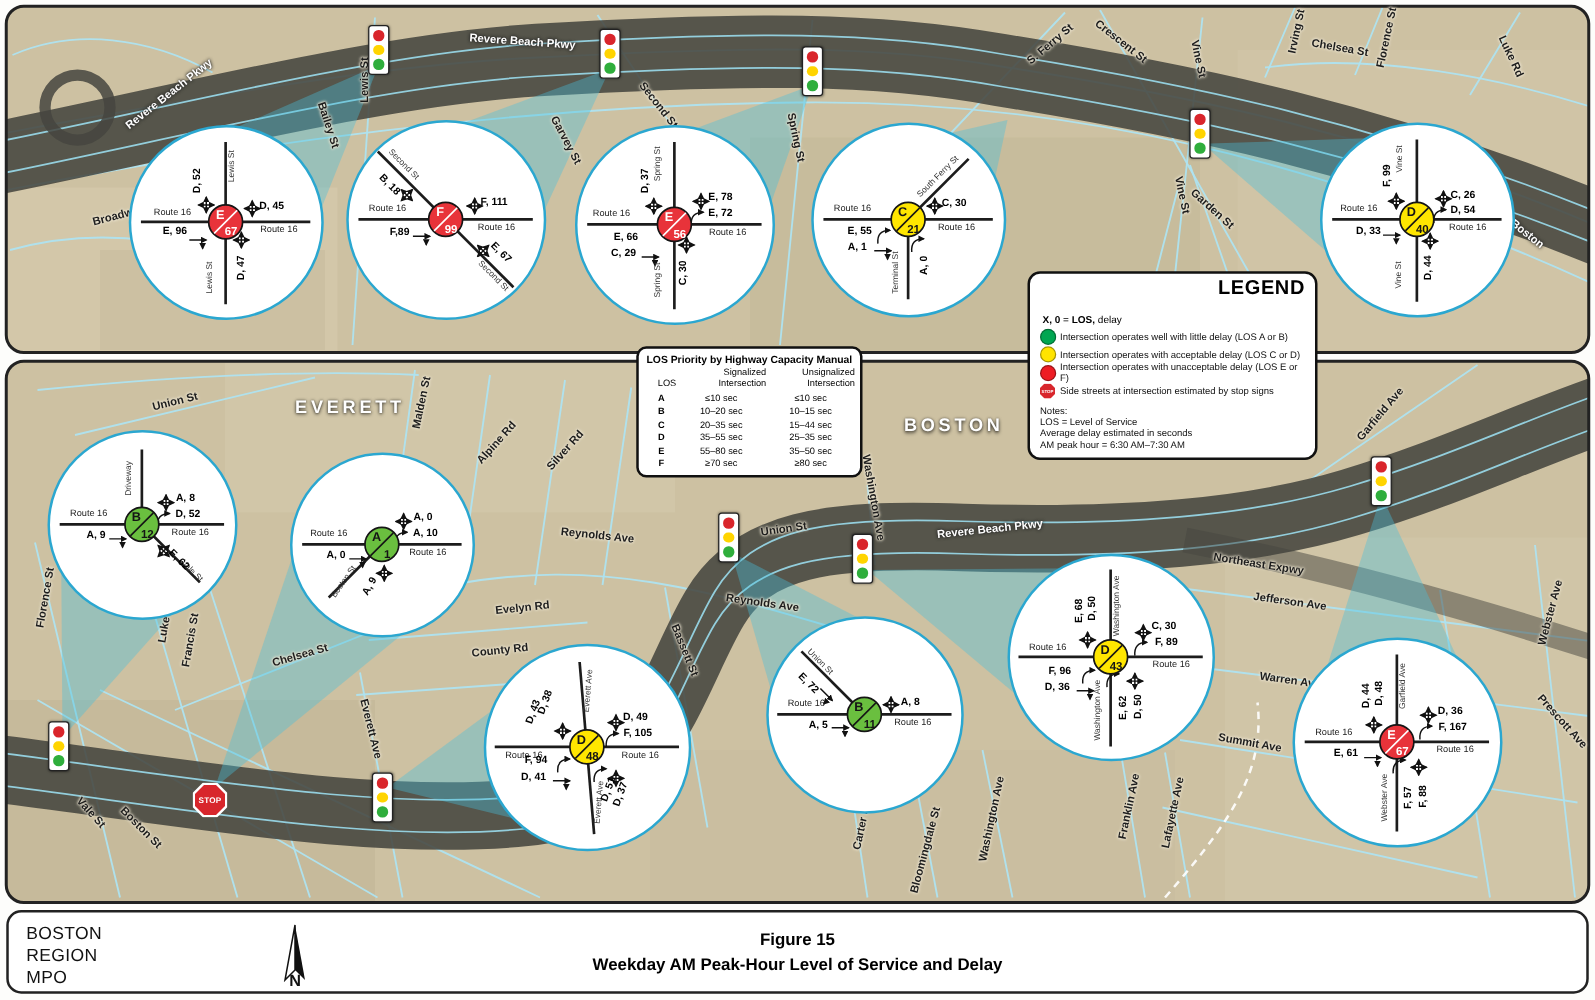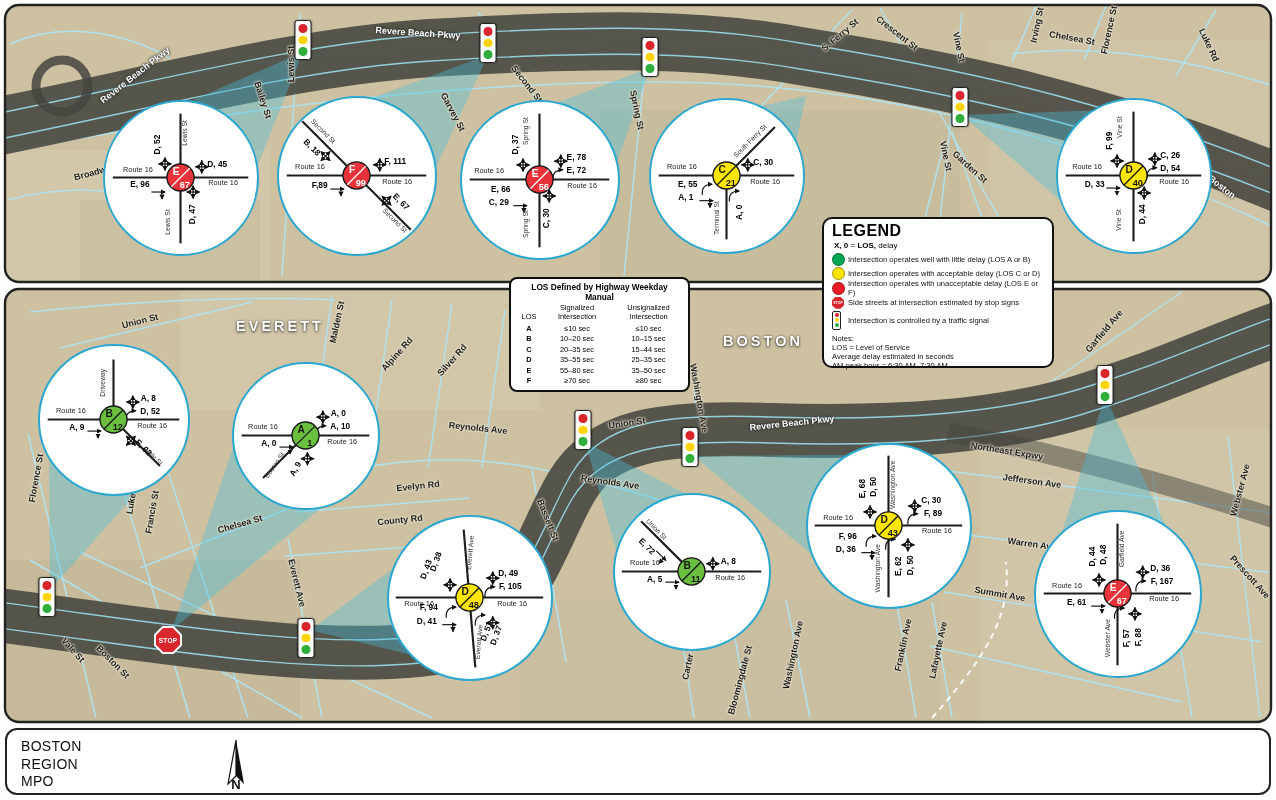--- a/index.html
+++ b/index.html
@@ -29,39 +29,39 @@
            box-sizing:border-box;}
   .callout svg{display:block;}
   .ct-street{font-size:7px;fill:#333;}
   .ct-route{font-size:7.6px;fill:#222;}
   .ct-los{font-size:8.6px;font-weight:bold;}
   .ct-bl{font-size:10.5px;font-weight:bold;}
   .ct-bd{font-size:9.5px;font-weight:bold;}
   
   .legend{position:absolute;left:822px;top:217px;width:232px;height:151px;background:#fff;border:2px solid #111;
           border-radius:10px;z-index:20;padding:3px 8px 4px 8px;box-sizing:border-box;}
-  .lg-title{text-align:left;font-weight:bold;font-size:16px;letter-spacing:.5px;}
-  .lg-key{font-size:8px;margin:1px 0 2px 2px;}
+  .lg-title{text-align:right;font-weight:bold;font-size:16px;letter-spacing:.5px;}
+  .lg-key{font-size:8px;margin:11px 0 2px 2px;}
   .lg-row{display:flex;align-items:center;height:14.5px;}
   .lg-ic{width:16px;display:flex;justify-content:flex-start;align-items:center;flex:0 0 16px;}
   .lg-dot{width:11px;height:11px;border-radius:50%;display:block;border:.5px solid rgba(0,0,0,.35);}
   .lg-stop{width:12px;height:12px;clip-path:polygon(30% 0,70% 0,100% 30%,100% 70%,70% 100%,30% 100%,0 70%,0 30%);
            background:#d8262c;color:#fff;font:bold 3.5px "Liberation Sans",sans-serif;display:flex;
            align-items:center;justify-content:center;}
   .lg-sig{width:7px;height:17px;background:#fff;border:1px solid #222;border-radius:2px;display:flex;
           flex-direction:column;align-items:center;justify-content:space-evenly;}
   .lg-sig i{width:4px;height:4px;border-radius:50%;display:block;}
   .lg-txt{font-size:7.6px;color:#111;}
   .lg-notes{font-size:7.6px;line-height:1.2;margin-top:4px;color:#111;}
   
   .ltable{position:absolute;left:509px;top:277px;width:181px;background:#fff;border:2px solid #111;
           border-radius:8px;z-index:21;padding:3px 6px 5px 6px;box-sizing:border-box;}
   .lt-title{font-weight:bold;font-size:8.3px;text-align:center;margin-bottom:2px;}
   .lt-grid{display:grid;grid-template-columns:24px 72px 71px;font-size:7.4px;row-gap:1.5px;}
-  .lt-grid .h{text-align:center;line-height:1.15;margin-bottom:1px;}
+  .lt-grid .h{text-align:right;line-height:1.15;margin-bottom:1px;}
   .lt-grid .c0{font-weight:bold;text-align:center;}
   .lt-grid .cc{text-align:center;}
   
   .footer{position:absolute;left:5px;top:728px;width:1266px;height:67px;background:#fff;border:2px solid #222;
           border-radius:12px;z-index:20;box-sizing:border-box;}
   .f-org{position:absolute;left:14px;top:8px;font-size:14px;line-height:1.25;color:#111;letter-spacing:.3px;}
   .f-north{position:absolute;left:212px;top:5px;}
   .f-title{position:absolute;left:50%;top:12px;transform:translateX(-50%);text-align:center;
            font-weight:bold;font-size:13.5px;line-height:1.5;color:#000;white-space:nowrap;}
   .f-proj{position:absolute;right:18px;top:8px;font-style:italic;font-size:11.5px;line-height:1.45;
@@ -719,21 +719,21 @@
             <circle r="14" fill="#e8333a" stroke="#151515" stroke-width="1.4"></circle>
             <line x1="-9.5" y1="9.5" x2="9.5" y2="-9.5" stroke="#ffffff" stroke-width="1.3"></line>
             <text class="ct-bl" fill="#ffffff" text-anchor="middle" x="-4.5" y="-2.5">E</text>
             <text class="ct-bd" fill="#ffffff" text-anchor="middle" x="4.5" y="11">67</text>
           </g>
         </svg>
       </div>
     </div>
 
   <div class="ltable">
-    <div class="lt-title">LOS Defined by Highway Weekday Manual</div>
+    <div class="lt-title">LOS Priority by Highway Capacity Manual</div>
     <div class="lt-grid" id="lt-grid">
       <div class="h" style="align-self:end;">LOS</div>
       <div class="h"><span>Signalized</span><br><span>Intersection</span></div>
       <div class="h"><span>Unsignalized</span><br><span>Intersection</span></div>
     <div class="c0">A</div>
         <div class="cc">≤10 sec</div>
         <div class="cc">≤10 sec</div>
         <div class="c0">B</div>
         <div class="cc">10–20 sec</div>
         <div class="cc">10–15 sec</div>
@@ -772,43 +772,37 @@
           <span class="lg-dot" style="background:#ed1c24;"></span>
         </span>
       <span class="lg-txt">Intersection operates with unacceptable delay (LOS E or F)</span>
       </div>
     <div class="lg-row">
       <span class="lg-ic">
           <span class="lg-stop">STOP</span>
         </span>
       <span class="lg-txt">Side streets at intersection estimated by stop signs</span>
       </div>
-    <div class="lg-row" style="height:20px;">
-      <span class="lg-ic">
-          <span class="lg-sig">
-            <i style="background:#d9252b;"></i>
-            <i style="background:#ffd400;"></i>
-            <i style="background:#2fae3c;"></i>
-          </span>
-        </span>
-      <span class="lg-txt">Intersection is controlled by a traffic signal</span>
-      </div>
     <div class="lg-notes">
       <div>Notes:</div>
       <div>LOS = Level of Service</div>
       <div>Average delay estimated in seconds</div>
       <div>AM peak hour = 6:30 AM–7:30 AM</div>
     </div>
   </div>
 
   <div class="footer">
     <div class="f-org">
       <div>BOSTON</div>
       <div>REGION</div>
       <div>MPO</div>
     </div>
     <svg class="f-north" width="34" height="56" viewBox="-17 -36 34 56">
       <path d="M0,-31 L8,13 L0,5 Z" fill="#111"></path>
       <path d="M0,-31 L-8,13 L0,5 Z" fill="#fff" stroke="#111" stroke-width="1.2"></path>
       <text y="18" text-anchor="middle" font-size="13" font-weight="bold" fill="#111">N</text>
     </svg>
+    <div class="f-title">
+      <div>Figure 15</div>
+      <div>Weekday AM Peak-Hour Level of Service and Delay</div>
+    </div>
   </div>
 </div>
 
 </body></html>

